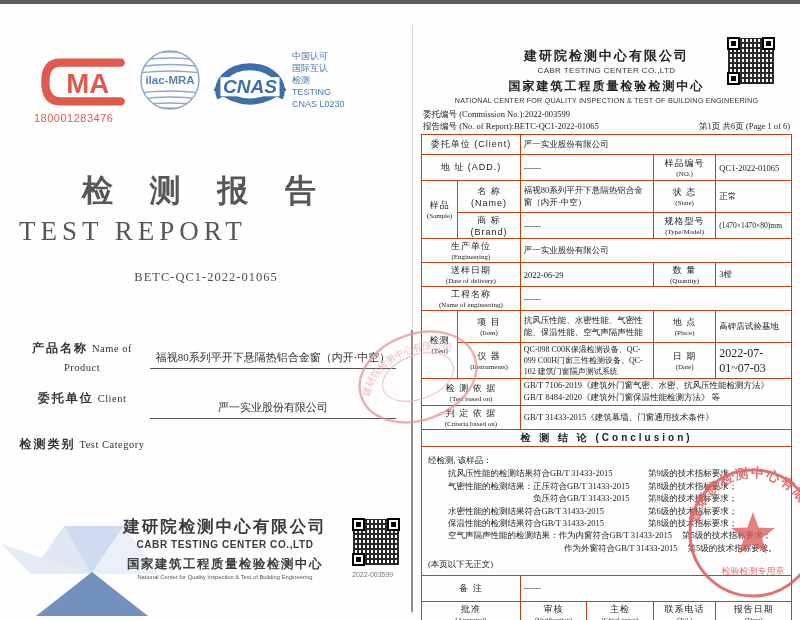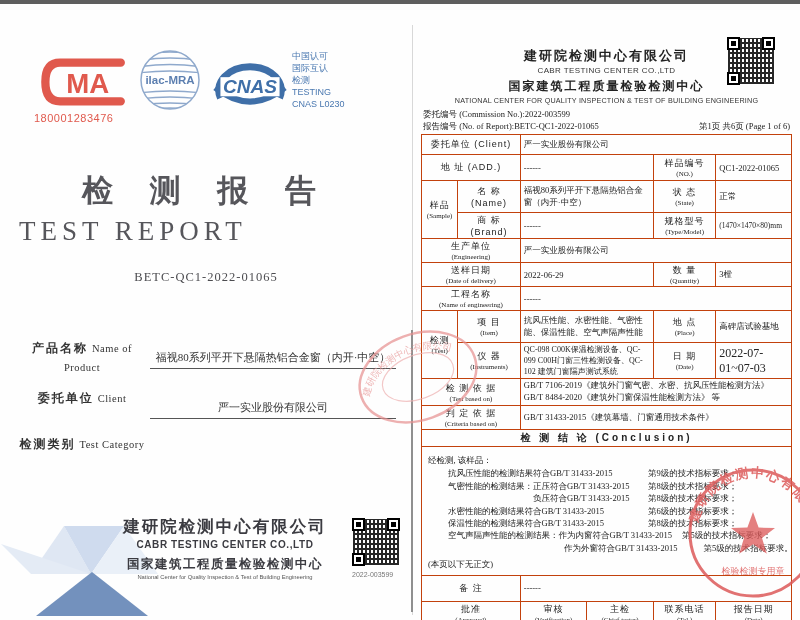--- a/index.html
+++ b/index.html
@@ -67,21 +67,21 @@
   td.concl-h{font-family:"Liberation Sans",sans-serif;font-size:10px;font-weight:bold;
              letter-spacing:3px;text-align:center;color:#222;}
   .cl{font-size:8.5px;line-height:12.4px;color:#222;white-space:nowrap;}
   .cl .t{display:inline-block;}
   .cl.intro{margin:3px 0 1px 4px;}
   .cl.g .t{width:200px;margin-left:24px;}
   .cl.neg .t{width:115px;margin-left:109px;}
   .cl.air{margin-left:24px;}
   .cl.air .gr{margin-left:10px;}
   .cl.airout{margin-left:140px;}
-  .cl.airout .gr{margin-left:26px;}
+  .cl.airout .gr{margin-left:10px;}
   .cl.nomore{margin:4px 0 0 4px;}
 
   
   .stamp-oval{position:absolute;left:352px;top:318px;opacity:.7;transform:rotate(-20deg);}
   .stamp-round{position:absolute;left:682px;top:462px;opacity:.85;}
 </style>
 </head>
 <body>
 
 <div class="canvas">

